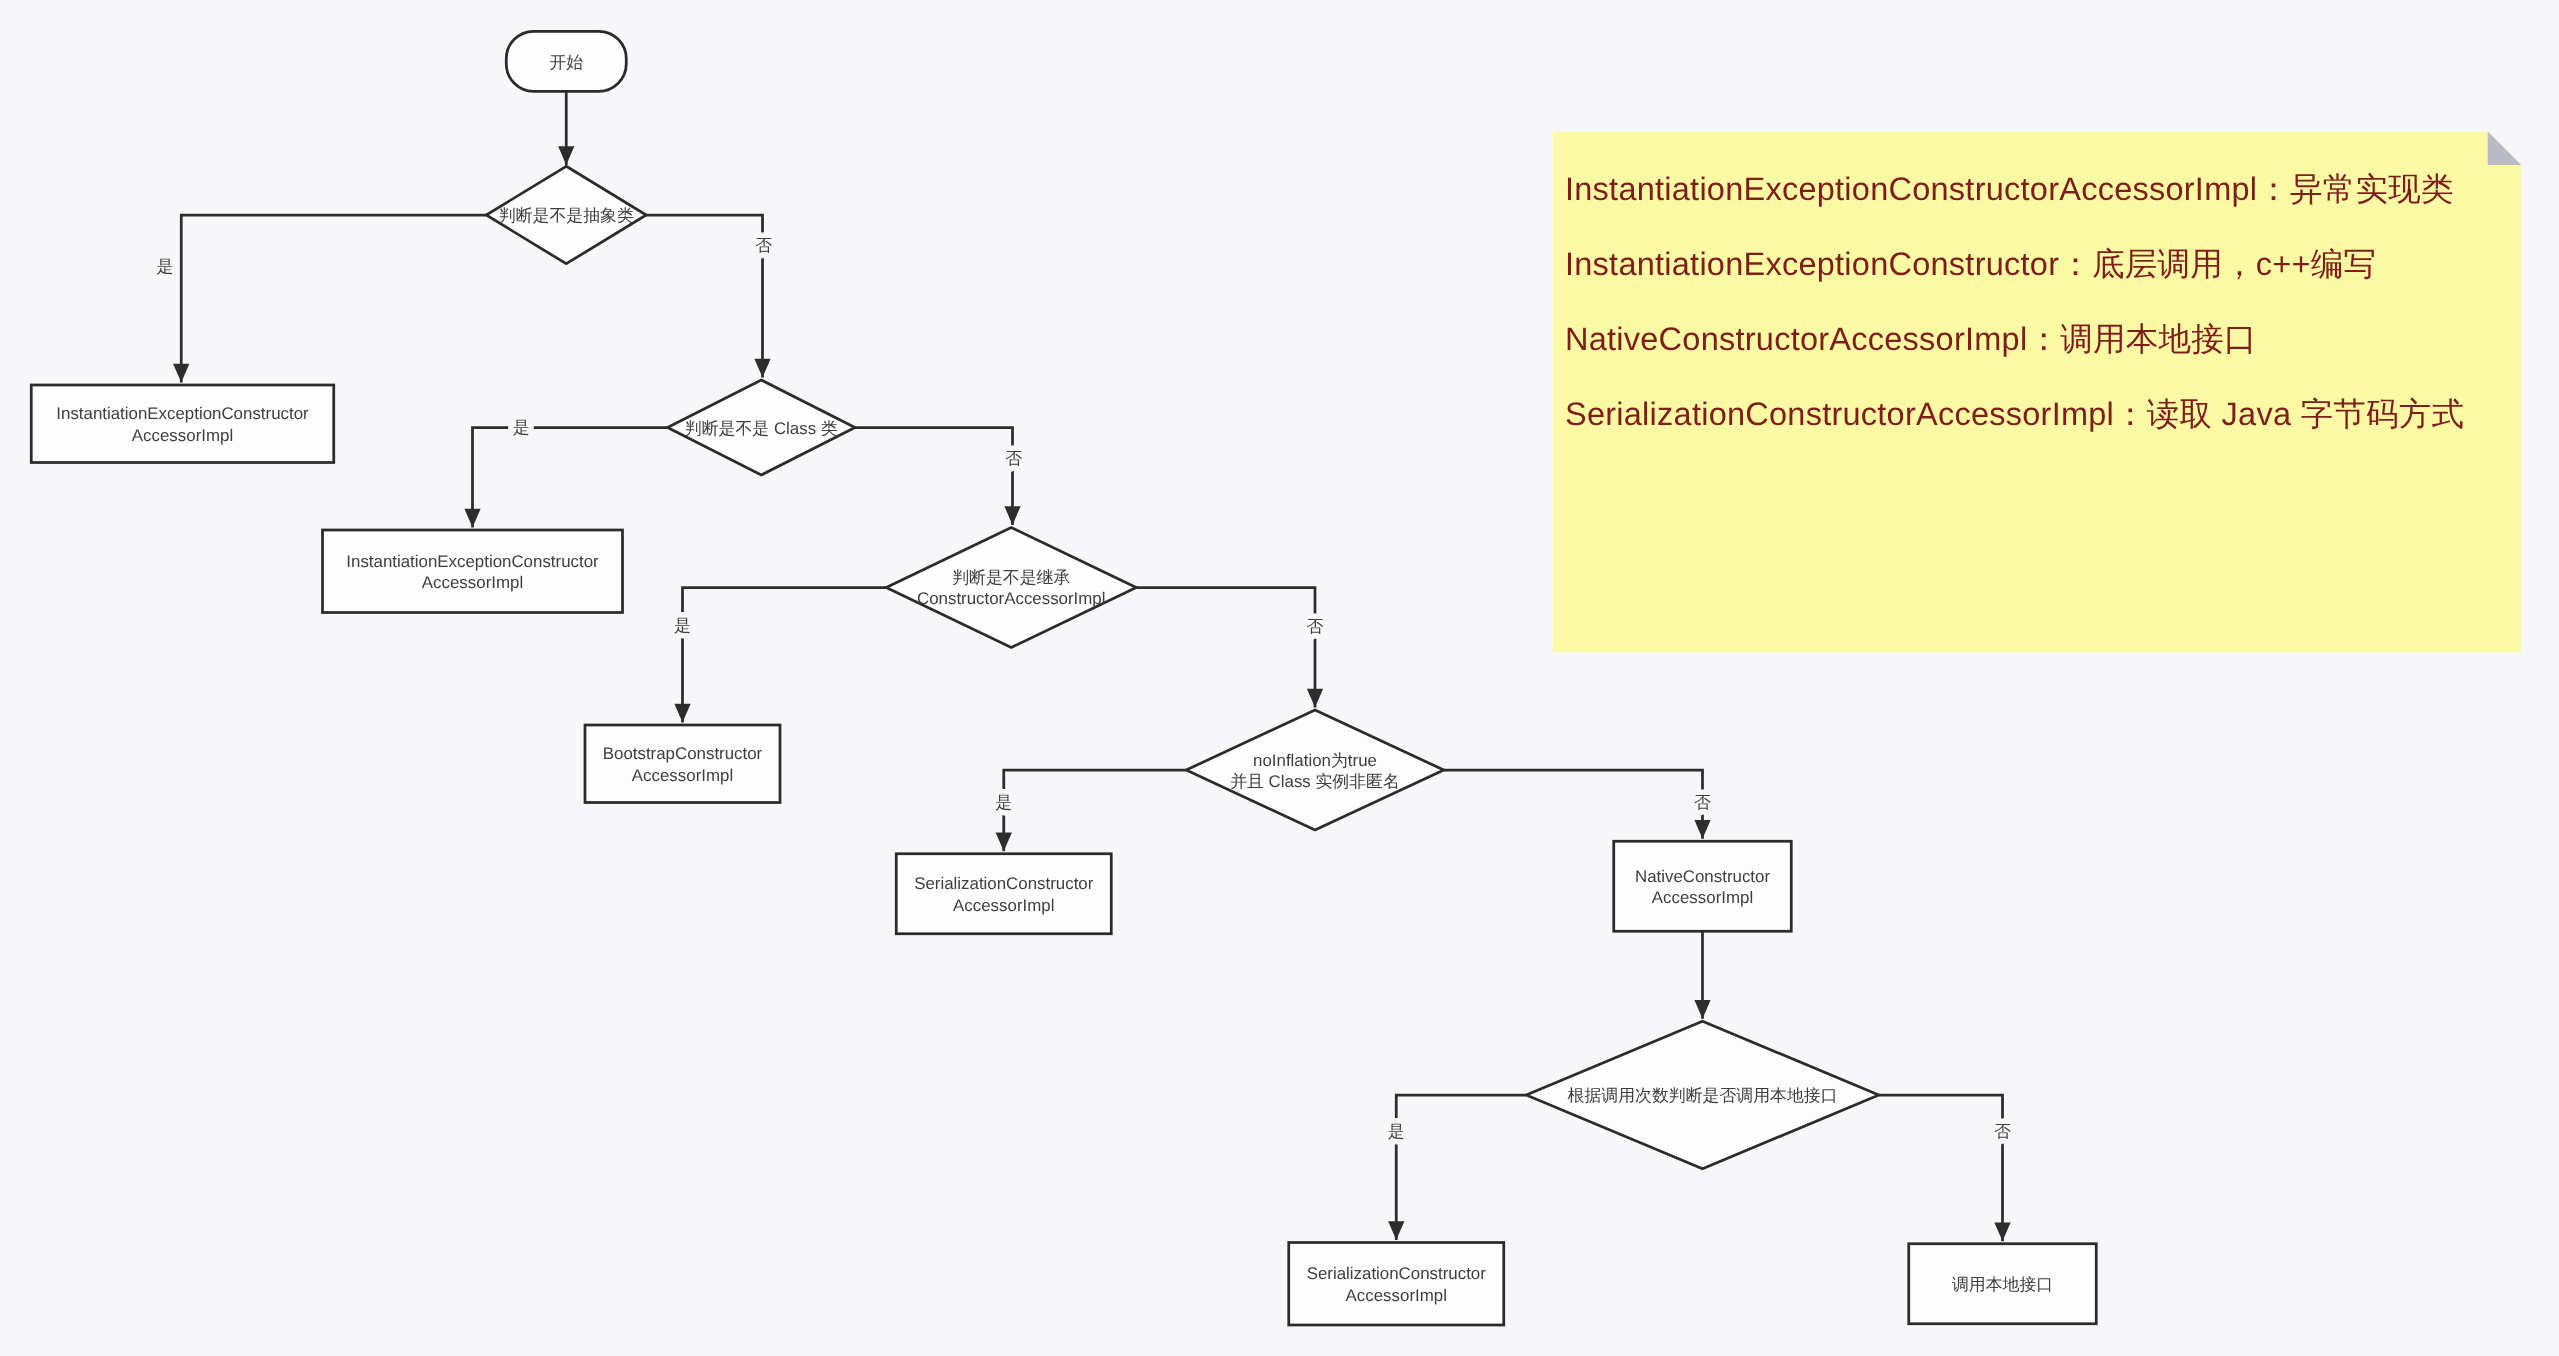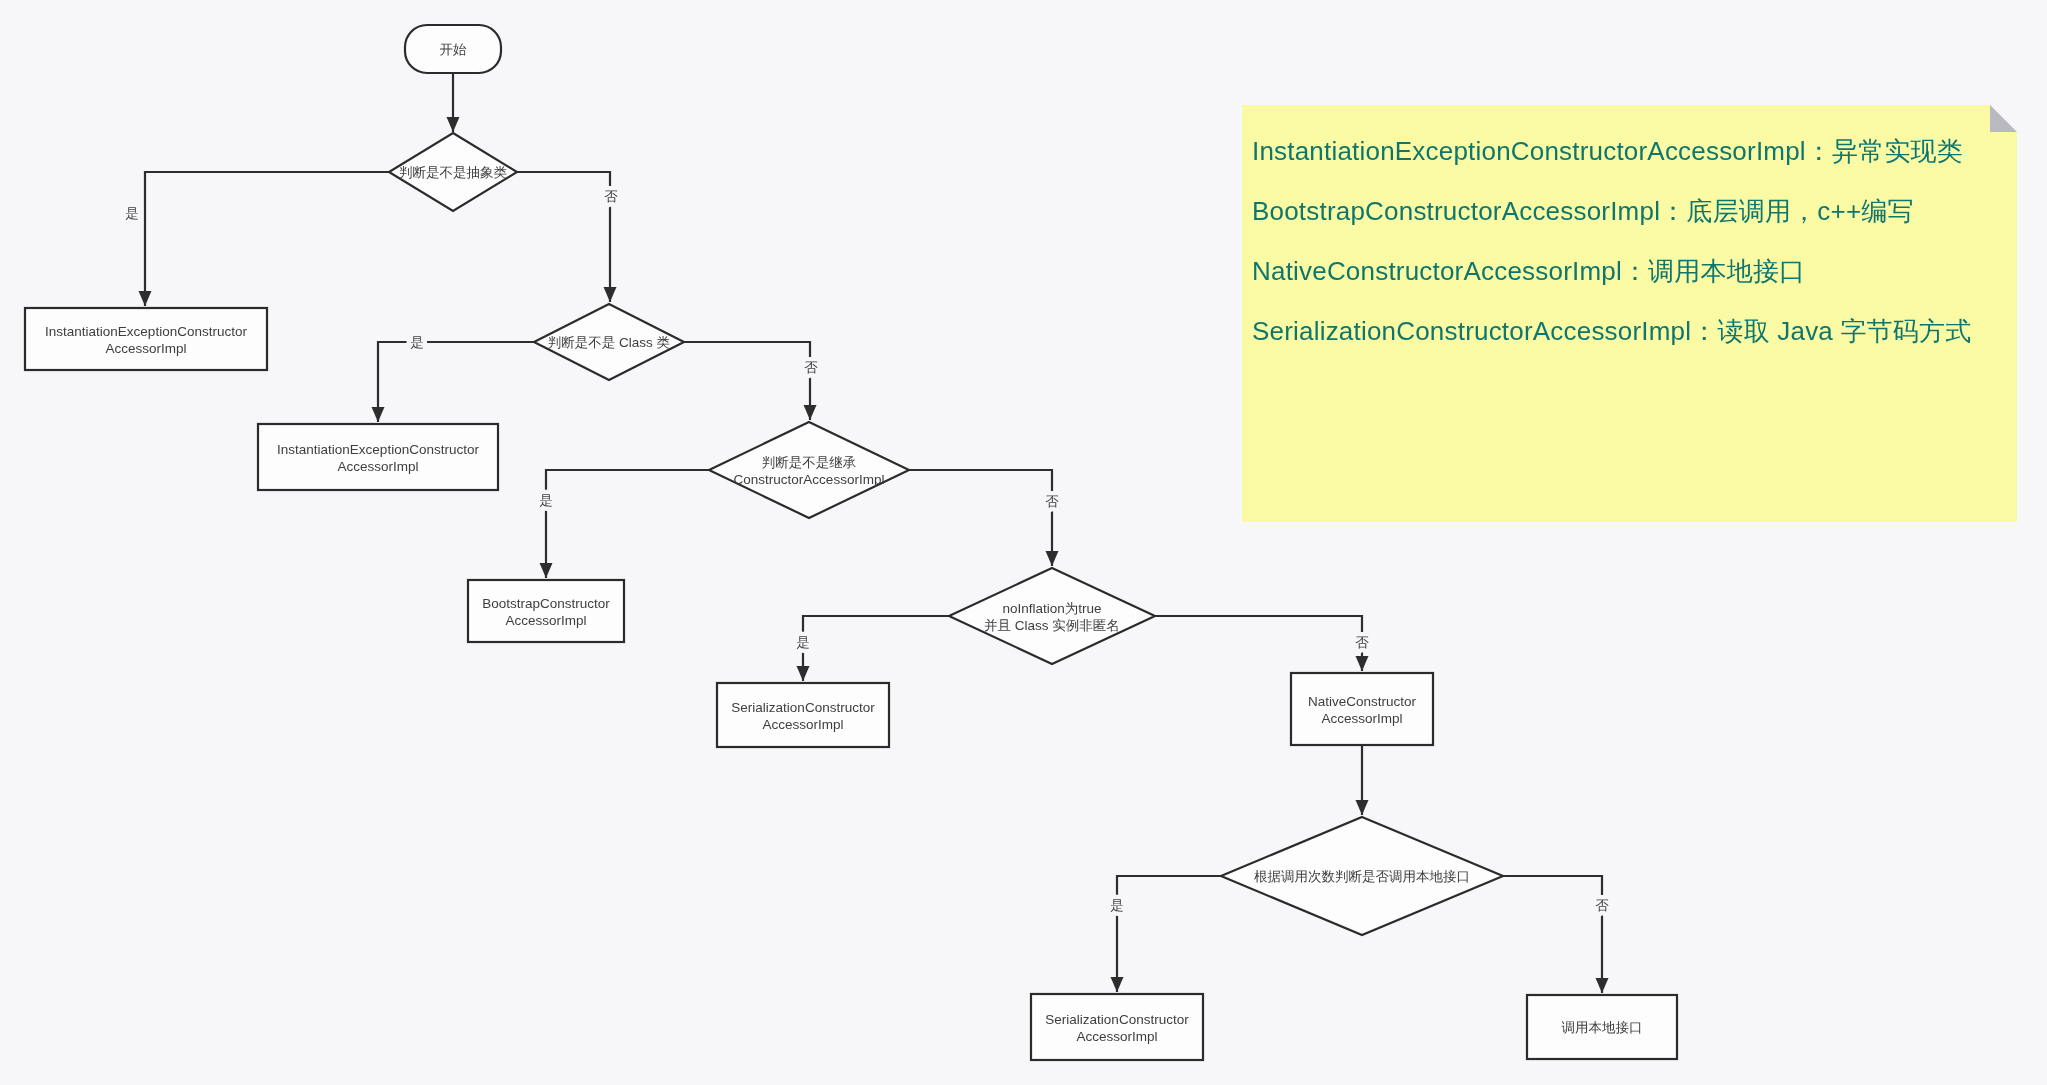--- a/index.html
+++ b/index.html
@@ -19,21 +19,21 @@
           font-family:"Liberation Sans","DejaVu Sans",sans-serif;}
   .edge-line{fill:none;stroke:#2d2d2d;stroke-width:2.2px;}
   .arrow-head{fill:#2d2d2d;}
   .note{
     position:absolute;
     left:1242px;top:105px;width:775px;height:417px;
     background:#fbfaa4;
     clip-path:polygon(0 0, calc(100% - 27px) 0, 100% 27px, 100% 100%, 0 100%);
     box-sizing:border-box;
     padding:16px 0 16px 10px;
-    color:#0f766e;
+    color:#7f1d1d;
   }
   .note p{
     margin:0;height:60px;display:flex;align-items:center;
     font-size:26px;letter-spacing:0.2px;white-space:nowrap;
   }
   .note-fold{
     position:absolute;
     left:calc(1242px + 775px - 27px);top:105px;
     width:0;height:0;
     border-top:27px solid transparent;
@@ -154,21 +154,21 @@
         <text class="nlabel"><tspan x="1117" y="1018.5">SerializationConstructor</tspan><tspan x="1117" y="1035.5">AccessorImpl</tspan></text>
       </g>
       <g>
         <rect x="1527" y="995" width="150" height="64" rx="0" class="shape"></rect>
         <text class="nlabel"><tspan x="1602" y="1027">调用本地接口</tspan></text>
       </g>
     </svg>
 
   <div class="note">
     <p>InstantiationExceptionConstructorAccessorImpl：异常实现类</p>
-    <p>BootstrapConstructorAccessorImpl：底层调用，c++编写</p>
+    <p>InstantiationExceptionConstructor：底层调用，c++编写</p>
     <p>NativeConstructorAccessorImpl：调用本地接口</p>
     <p>SerializationConstructorAccessorImpl：读取 Java 字节码方式</p>
   </div>
   <div class="note-fold">
     <svg width="27" height="27" viewBox="0 0 27 27">
       <polygon points="0,0 27,27 0,27" fill="#b9b9c1"></polygon>
     </svg>
   </div>
 </div>
 

